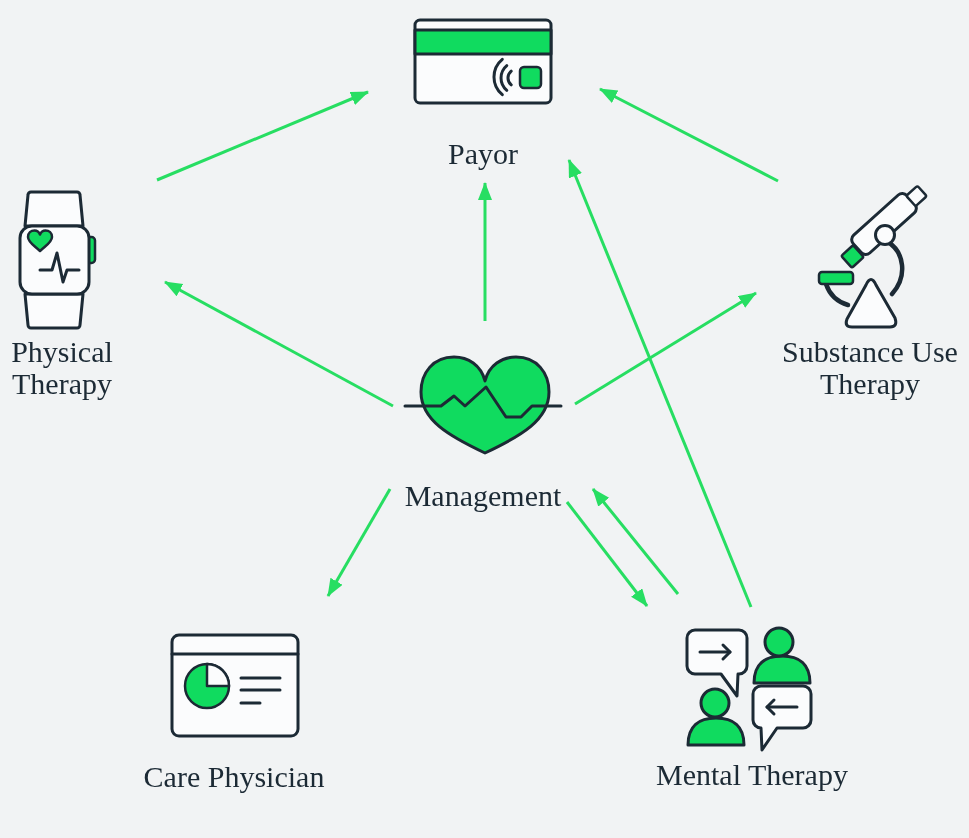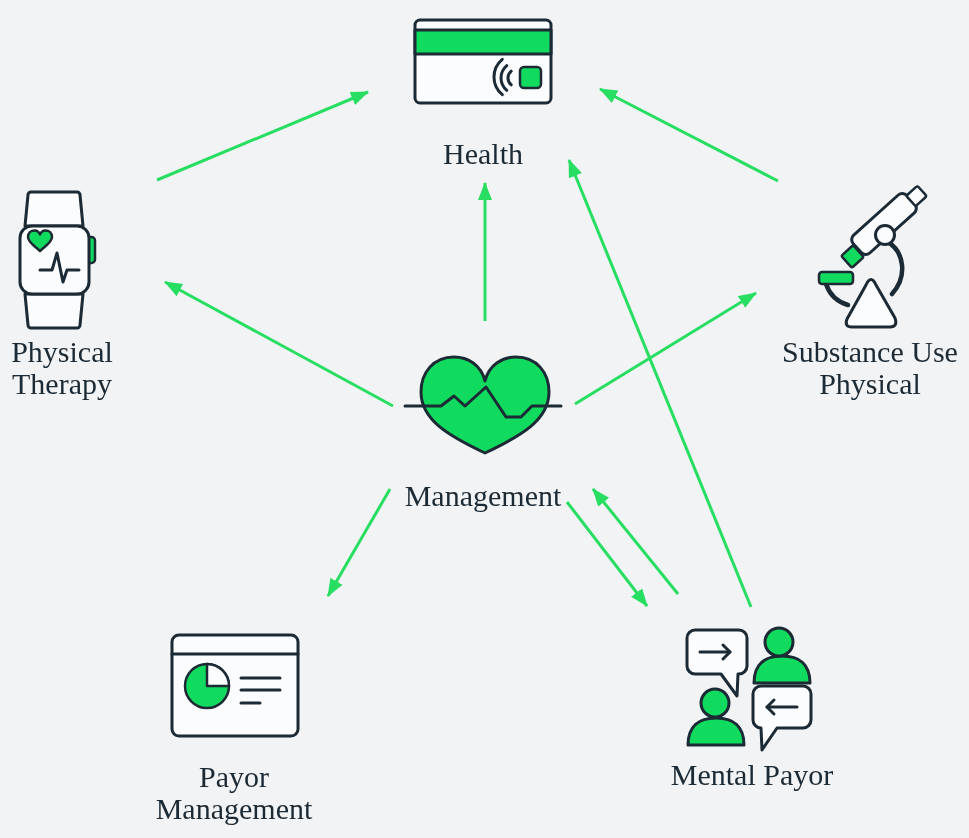--- a/index.html
+++ b/index.html
@@ -69,21 +69,21 @@
 
   <div>
     <svg id="icon-payor" class="icon" viewBox="0 0 140 87" xmlns="http://www.w3.org/2000/svg">
       <rect class="s fw" x="2" y="2" width="136" height="83" rx="5"></rect>
       <rect class="s fg" x="2" y="12" width="136" height="24"></rect>
       <path class="s" d="M89.3,41.3 A23,23 0 0 0 89.3,76.7"></path>
       <path class="s" d="M93.8,47.7 A16,16 0 0 0 93.8,72.3"></path>
       <path class="s" d="M98.2,53.1 A9,9 0 0 0 98.2,66.9"></path>
       <rect class="s fg thin" x="107" y="49" width="21" height="21" rx="4"></rect>
     </svg>
-    <div class="label" id="label-payor">Health</div>
+    <div class="label" id="label-payor">Payor</div>
   </div>
 
   <div>
     <svg id="icon-physical-therapy" class="icon" viewBox="0 0 86 140" xmlns="http://www.w3.org/2000/svg">
       <path class="s fw" d="M16,2 H62 A3,3 0 0 1 65,5 L68,36 H10 L13,5 A3,3 0 0 1 16,2 Z"></path>
       <path class="s fw" d="M10,104 H68 L65,135 A3,3 0 0 1 62,138 H16 A3,3 0 0 1 13,135 Z"></path>
       <rect class="s fg thin" x="71" y="47" width="9" height="26" rx="3.5"></rect>
       <rect class="s fw" x="5" y="36" width="69" height="68" rx="12"></rect>
       <path class="s fg thin" d="M25,61 C20,56 13,52.5 13,47 C13,43 16,40.5 19.5,40.5 C22,40.5 24,42 25,44.5 C26,42 28,40.5 30.5,40.5 C34,40.5 37,43 37,47 C37,52.5 30,56 25,61 Z"></path>
       <path class="s" d="M25,80 H37 L42,63 L48,92 L52,80 H64"></path>
@@ -95,57 +95,57 @@
     <svg id="icon-substance-use-disorder" class="icon" viewBox="0 0 116 148" xmlns="http://www.w3.org/2000/svg">
       <path class="s thick nofill" d="M72,58 C88,68 92,92 76,110"></path>
       <path class="s thick nofill" d="M10,100 C14,112 22,118 32,121"></path>
       <path class="s fw" d="M50,101 Q55,90 60,101 L79,134 Q82,143 74,143 H36 Q28,143 31,135 Z"></path>
       <rect class="s fg thin" x="3" y="88" width="34" height="12" rx="3"></rect>
       <rect class="s fw" x="32" y="28" width="72" height="24" rx="6" transform="rotate(-42 68 40)"></rect>
       <rect class="s fw thin" x="93" y="5" width="15" height="14" rx="2" transform="rotate(-42 100.5 12)"></rect>
       <rect class="s fg thin" x="28.5" y="64.5" width="16" height="16" rx="2" transform="rotate(-42 36.5 72.5)"></rect>
       <circle class="s fw" cx="69" cy="51" r="9.5"></circle>
     </svg>
-    <div class="label" id="label-substance-use-disorder">Substance Use Physical</div>
+    <div class="label" id="label-substance-use-disorder">Substance Use Therapy</div>
   </div>
 
   <div>
     <svg id="icon-physician" class="icon" viewBox="0 0 164 120" xmlns="http://www.w3.org/2000/svg">
       <path class="s fg" stroke-width="3.5" d="M84,32 C80,16 67,8 53,8 C32,8 20,24 20,43 C20,71 48,87 84,104 C120,87 148,71 148,43 C148,24 136,8 115,8 C101,8 88,16 84,32 Z"></path>
       <path class="s nofill" stroke-width="4" d="M4,57 H40 L53,47 L64,57 L85,38 L105,68 H120 L131,57 H160"></path>
     </svg>
     <div class="label" id="label-physician">Management</div>
   </div>
 
   <div>
     <svg id="icon-care-management" class="icon" viewBox="0 0 130 105" xmlns="http://www.w3.org/2000/svg">
       <rect class="s fw" x="2" y="2" width="126" height="101" rx="7"></rect>
       <line class="s" x1="2" y1="21" x2="128" y2="21"></line>
       <circle class="s fg thin" cx="37" cy="53" r="22"></circle>
       <path class="s fw thin" d="M37,53 V31 A22,22 0 0 1 59,53 Z"></path>
       <line class="s" x1="71" y1="45" x2="110" y2="45"></line>
       <line class="s" x1="71" y1="57" x2="110" y2="57"></line>
       <line class="s" x1="71" y1="70" x2="90" y2="70"></line>
     </svg>
-    <div class="label" id="label-care-management">Payor Management</div>
+    <div class="label" id="label-care-management">Care Physician</div>
   </div>
 
   <div>
     <svg id="icon-mental-health" class="icon" viewBox="0 0 132 132" xmlns="http://www.w3.org/2000/svg">
 
       <path class="s fw" d="M15,6 H59 A8,8 0 0 1 67,14 V42 A8,8 0 0 1 59,50 H58 L57,72 L41,50 H15 A8,8 0 0 1 7,42 V14 A8,8 0 0 1 15,6 Z"></path>
       <line class="s" x1="20" y1="28" x2="50" y2="28"></line>
       <polyline class="s nofill" points="43,21 50,28 43,35"></polyline>
 
       <path class="s fg" d="M74,59 C74,40 85,32 102,32 C119,32 130,40 130,59 Z"></path>
       <circle class="s fg" cx="99" cy="18" r="14"></circle>
 
       <path class="s fg" d="M8,121 C8,102 19,94 36,94 C53,94 64,102 64,121 Z"></path>
       <circle class="s fg" cx="35" cy="79" r="14"></circle>
 
       <path class="s fw" d="M81,62 H123 A8,8 0 0 1 131,70 V96 A8,8 0 0 1 123,104 H97 L82,126 L81,104 A8,8 0 0 1 73,96 V70 A8,8 0 0 1 81,62 Z"></path>
       <line class="s" x1="87" y1="83" x2="117" y2="83"></line>
       <polyline class="s nofill" points="94,76 87,83 94,90"></polyline>
     </svg>
-    <div class="label" id="label-mental-health">Mental Payor</div>
+    <div class="label" id="label-mental-health">Mental Therapy</div>
   </div>
 
 </div>
 
 </body></html>

